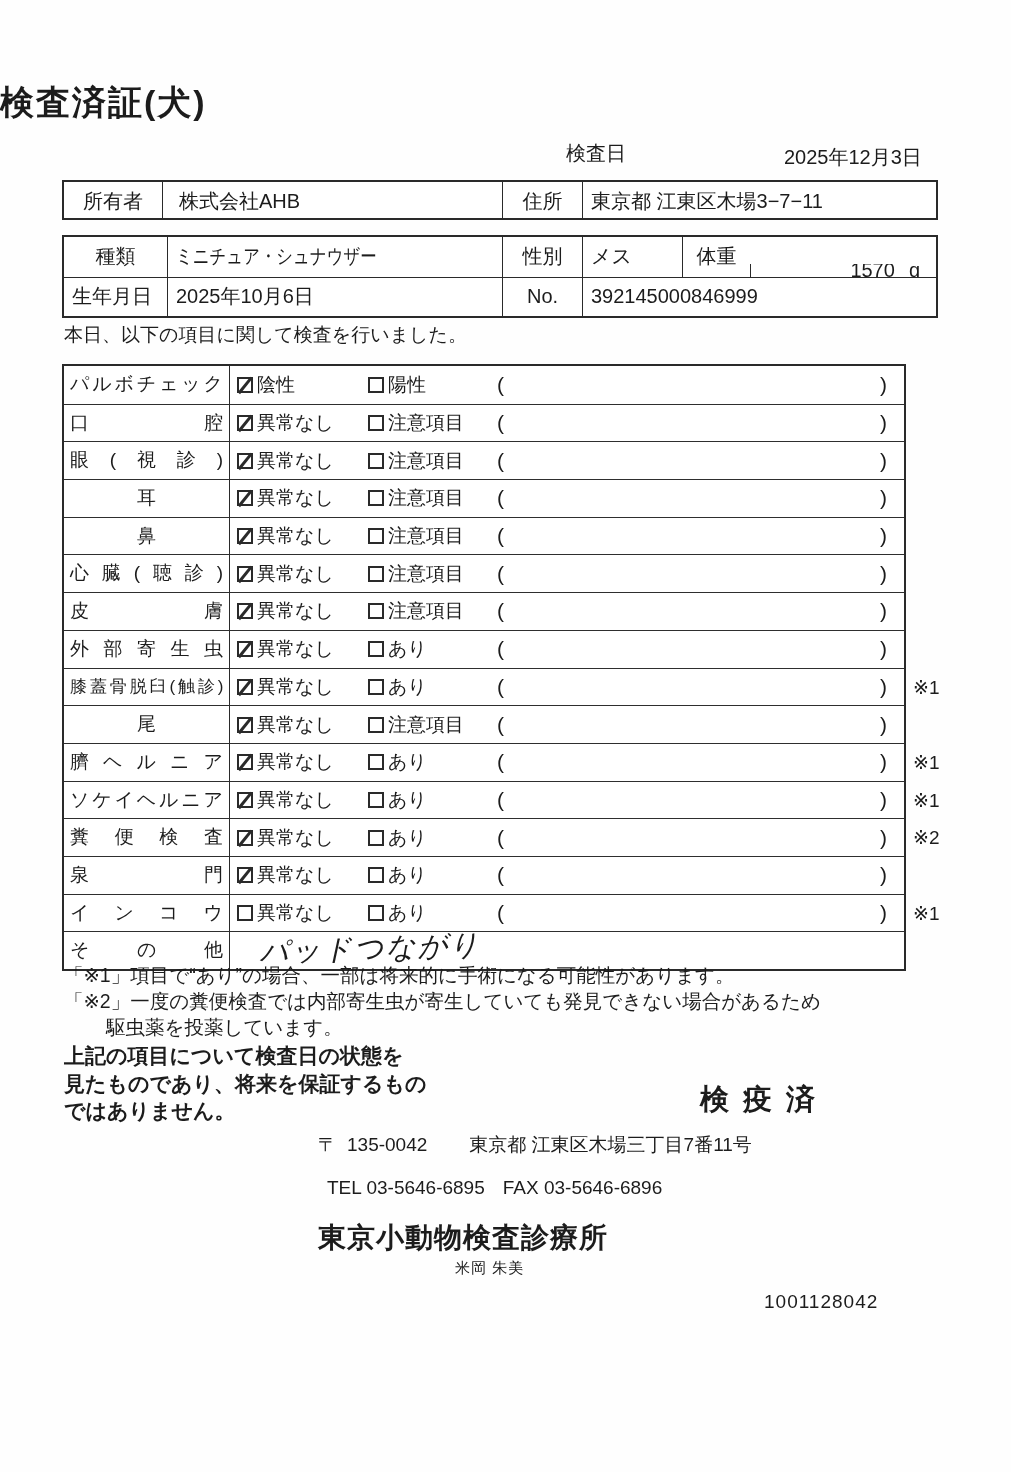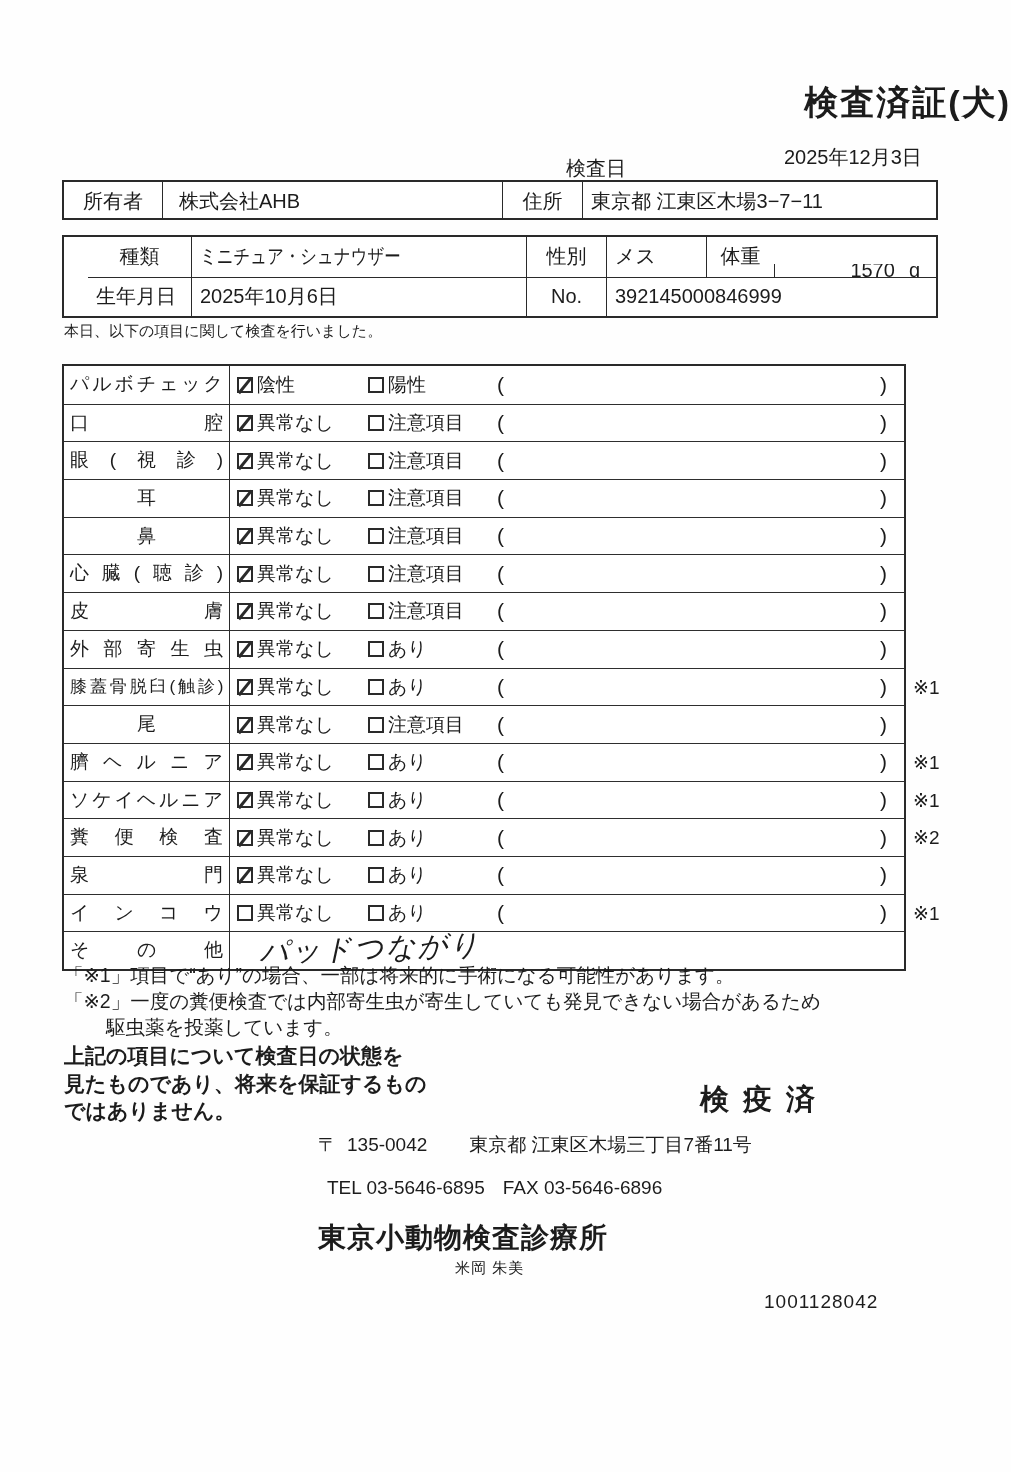--- a/index.html
+++ b/index.html
@@ -9,52 +9,52 @@
     position: relative;
     width: 1011px;
     height: 1472px;
     background: #fefefe;
     overflow: hidden;
   }
 
   
   .doc-title {
     position: absolute; top: 80px; left: 0; width: 100%;
-    text-align: right; font-size: 34px; font-weight: 600;
+    text-align: left; font-size: 34px; font-weight: 600;
     letter-spacing: 2px;
   }
-  .inspection-date-label { position: absolute; top: 155px; left: 566px; font-size: 20px; }
+  .inspection-date-label { position: absolute; top: 140px; left: 566px; font-size: 20px; }
   .inspection-date-value { position: absolute; top: 144px; left: 784px; font-size: 20px; }
 
   
   .info-box {
     position: absolute; left: 62px; width: 876px;
     border: 2px solid #2a2a2a; background: #fff;
   }
   .owner-box { top: 180px; height: 40px; }
-  .pet-box   { top: 235px; height: 83px; padding-left: 24px; }
+  .pet-box   { top: 235px; height: 83px; }
   .info-row { display: flex; height: 38px; }
   .pet-box .info-row { height: 39.5px; }
   .pet-box .info-row + .info-row { border-top: 1.6px solid #2a2a2a; }
   .cell { display: flex; align-items: center; font-size: 20px; padding: 0 8px; overflow: hidden; white-space: nowrap; }
   .cell.lbl { justify-content: center; text-align: right; }
   .cell.vsep { border-left: 1.6px solid #2a2a2a; }
   .w-label1 { width: 98px; }
   .w-value1 { width: 340px; padding-left: 16px; }
   .w-label2 { width: 80px; }
   .w-rest   { flex: 1; }
   .w-label3 { width: 103px; }
   .w-value3 { width: 335px; }
   .w-sex    { width: 100px; }
   .w-wlabel { width: 68px; }
   .weight-cell { justify-content: flex-end; gap: 14px; padding-right: 16px; margin-top: 27px; }
   .breed-condensed { transform: scaleX(0.82); transform-origin: left center; }
 
   
-  .intro-line { position: absolute; top: 322px; left: 64px; font-size: 15px; }
+  .intro-line { position: absolute; top: 322px; left: 64px; font-size: 19px; }
 
   
   .check-table {
     position: absolute; top: 364px; left: 62px; width: 844px;
     border: 2.2px solid #2a2a2a; background: #fff;
   }
   .check-row { display: flex; height: 37.7px; position: relative; }
   .check-row + .check-row { border-top: 1.9px solid #2e2e2e; }
   .cell-label {
     width: 166px; border-right: 1.6px solid #2a2a2a;

